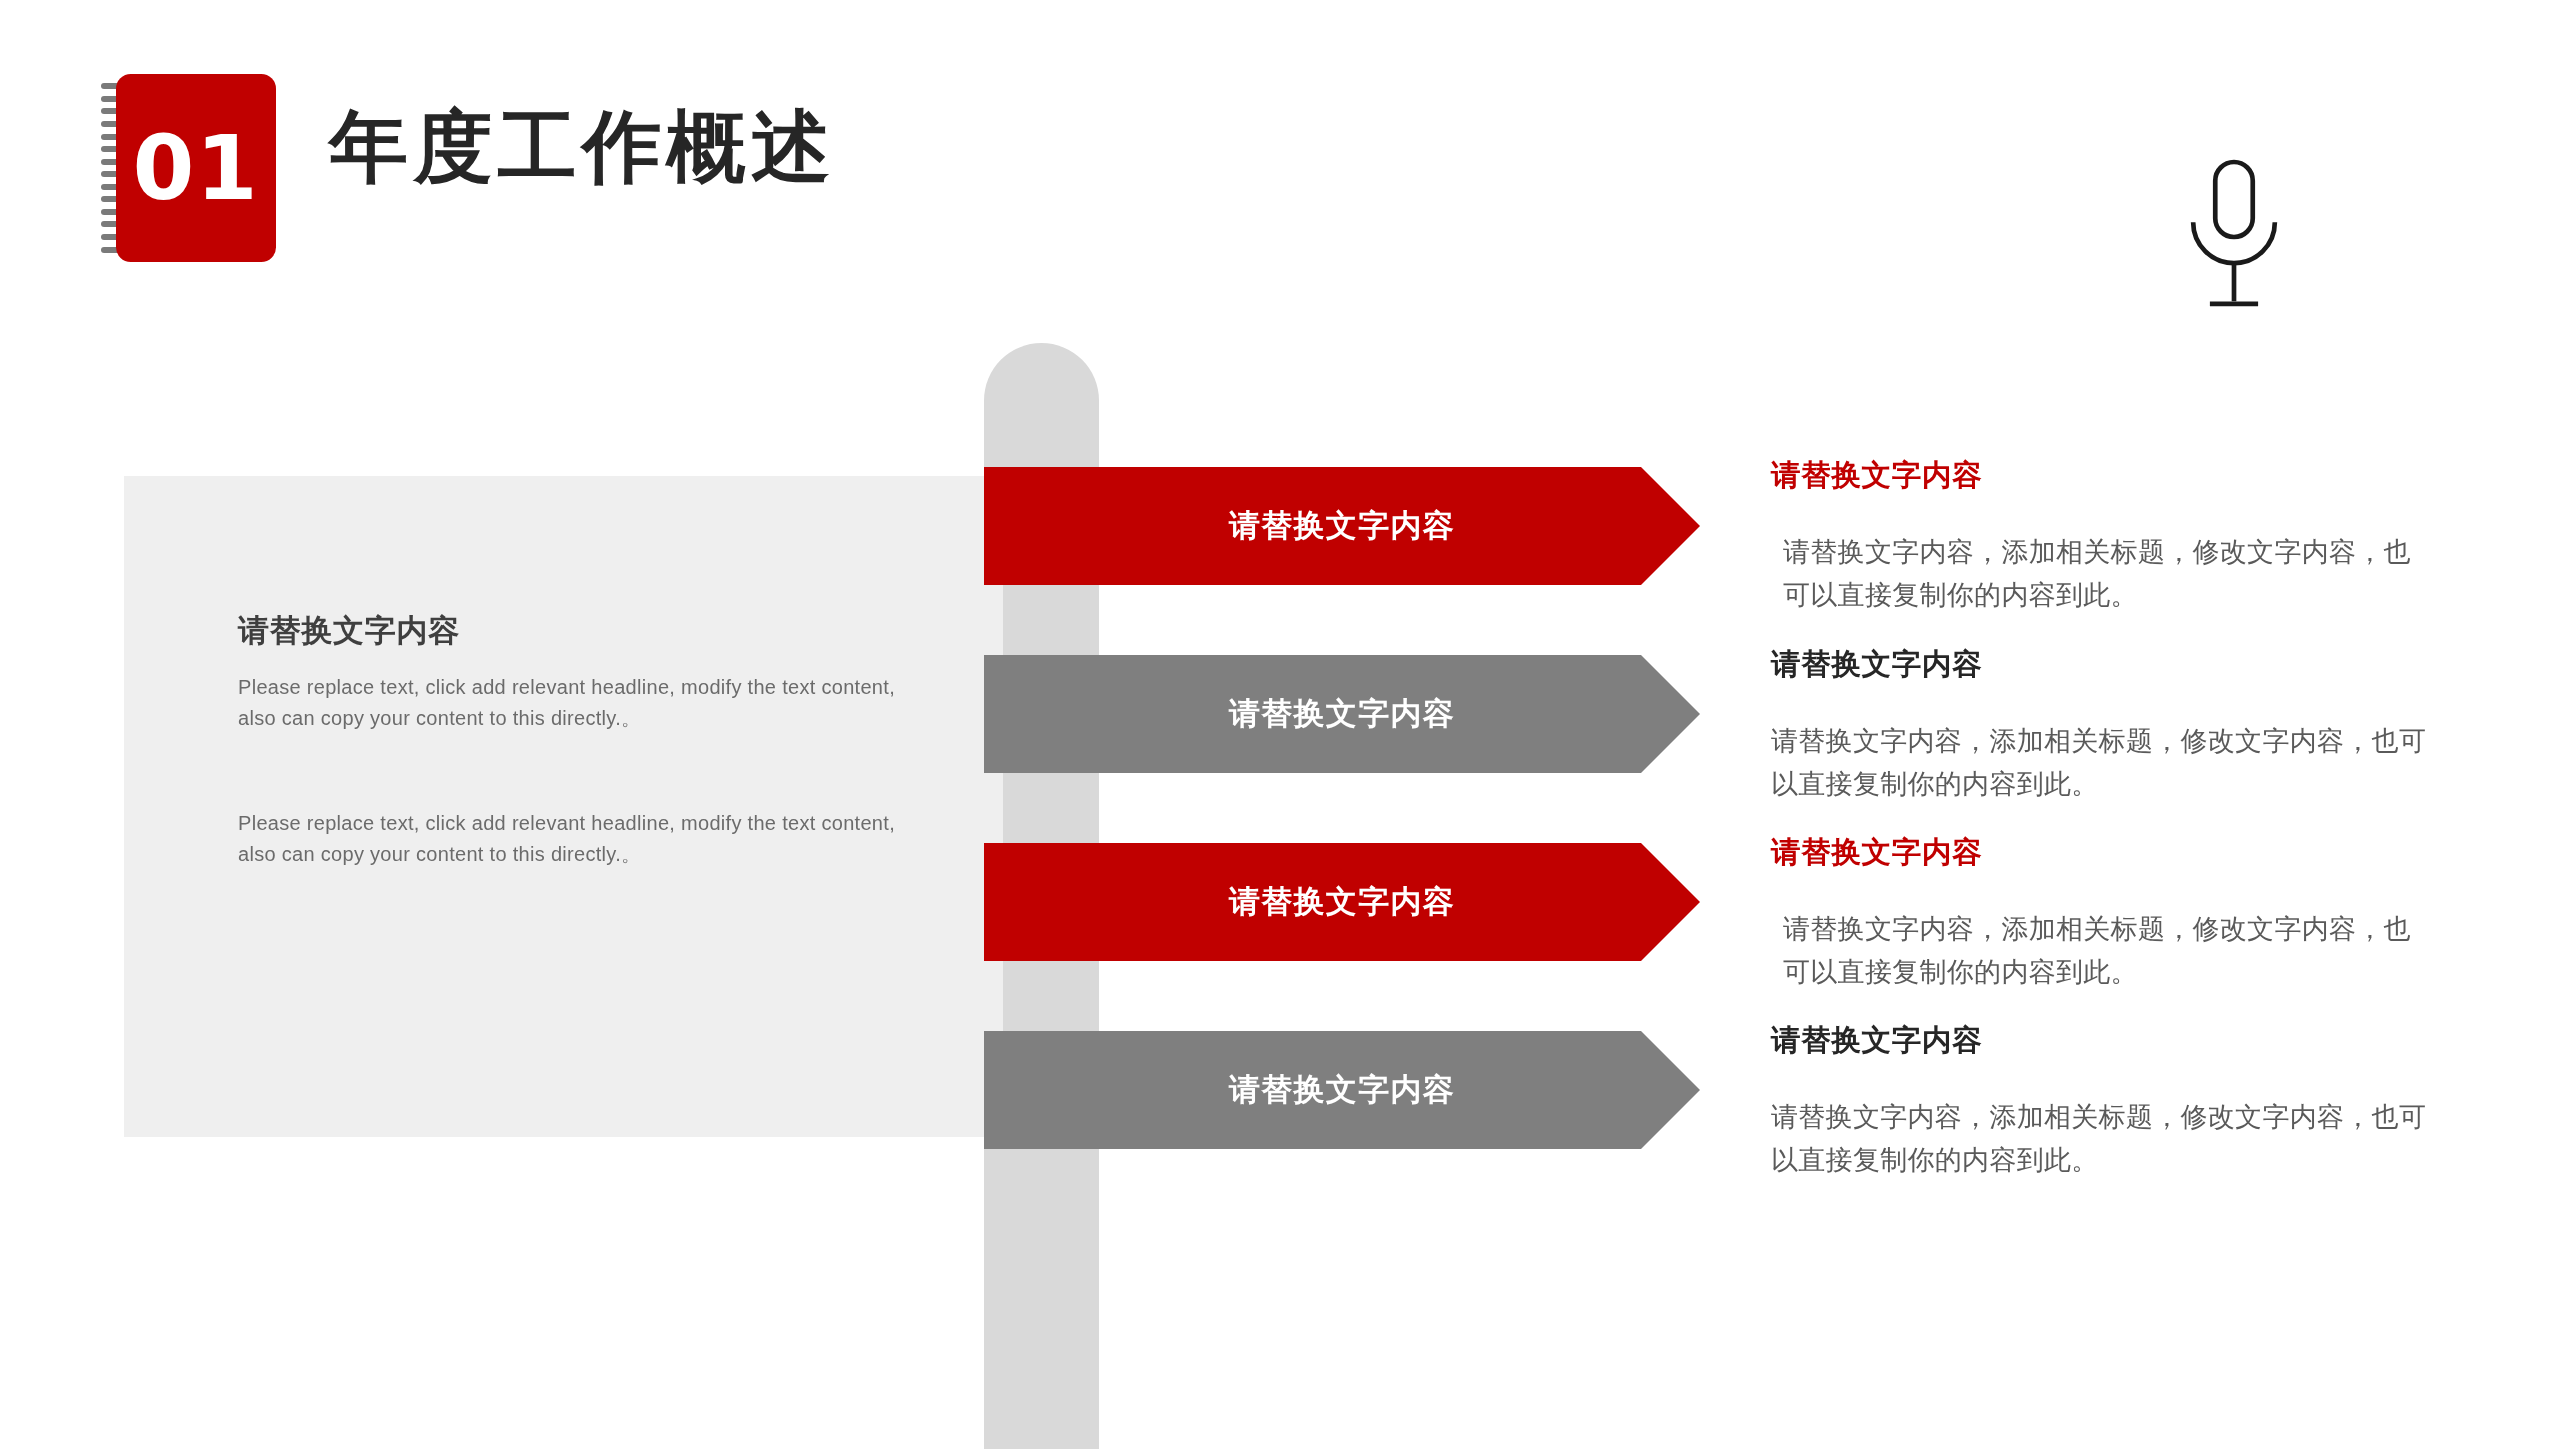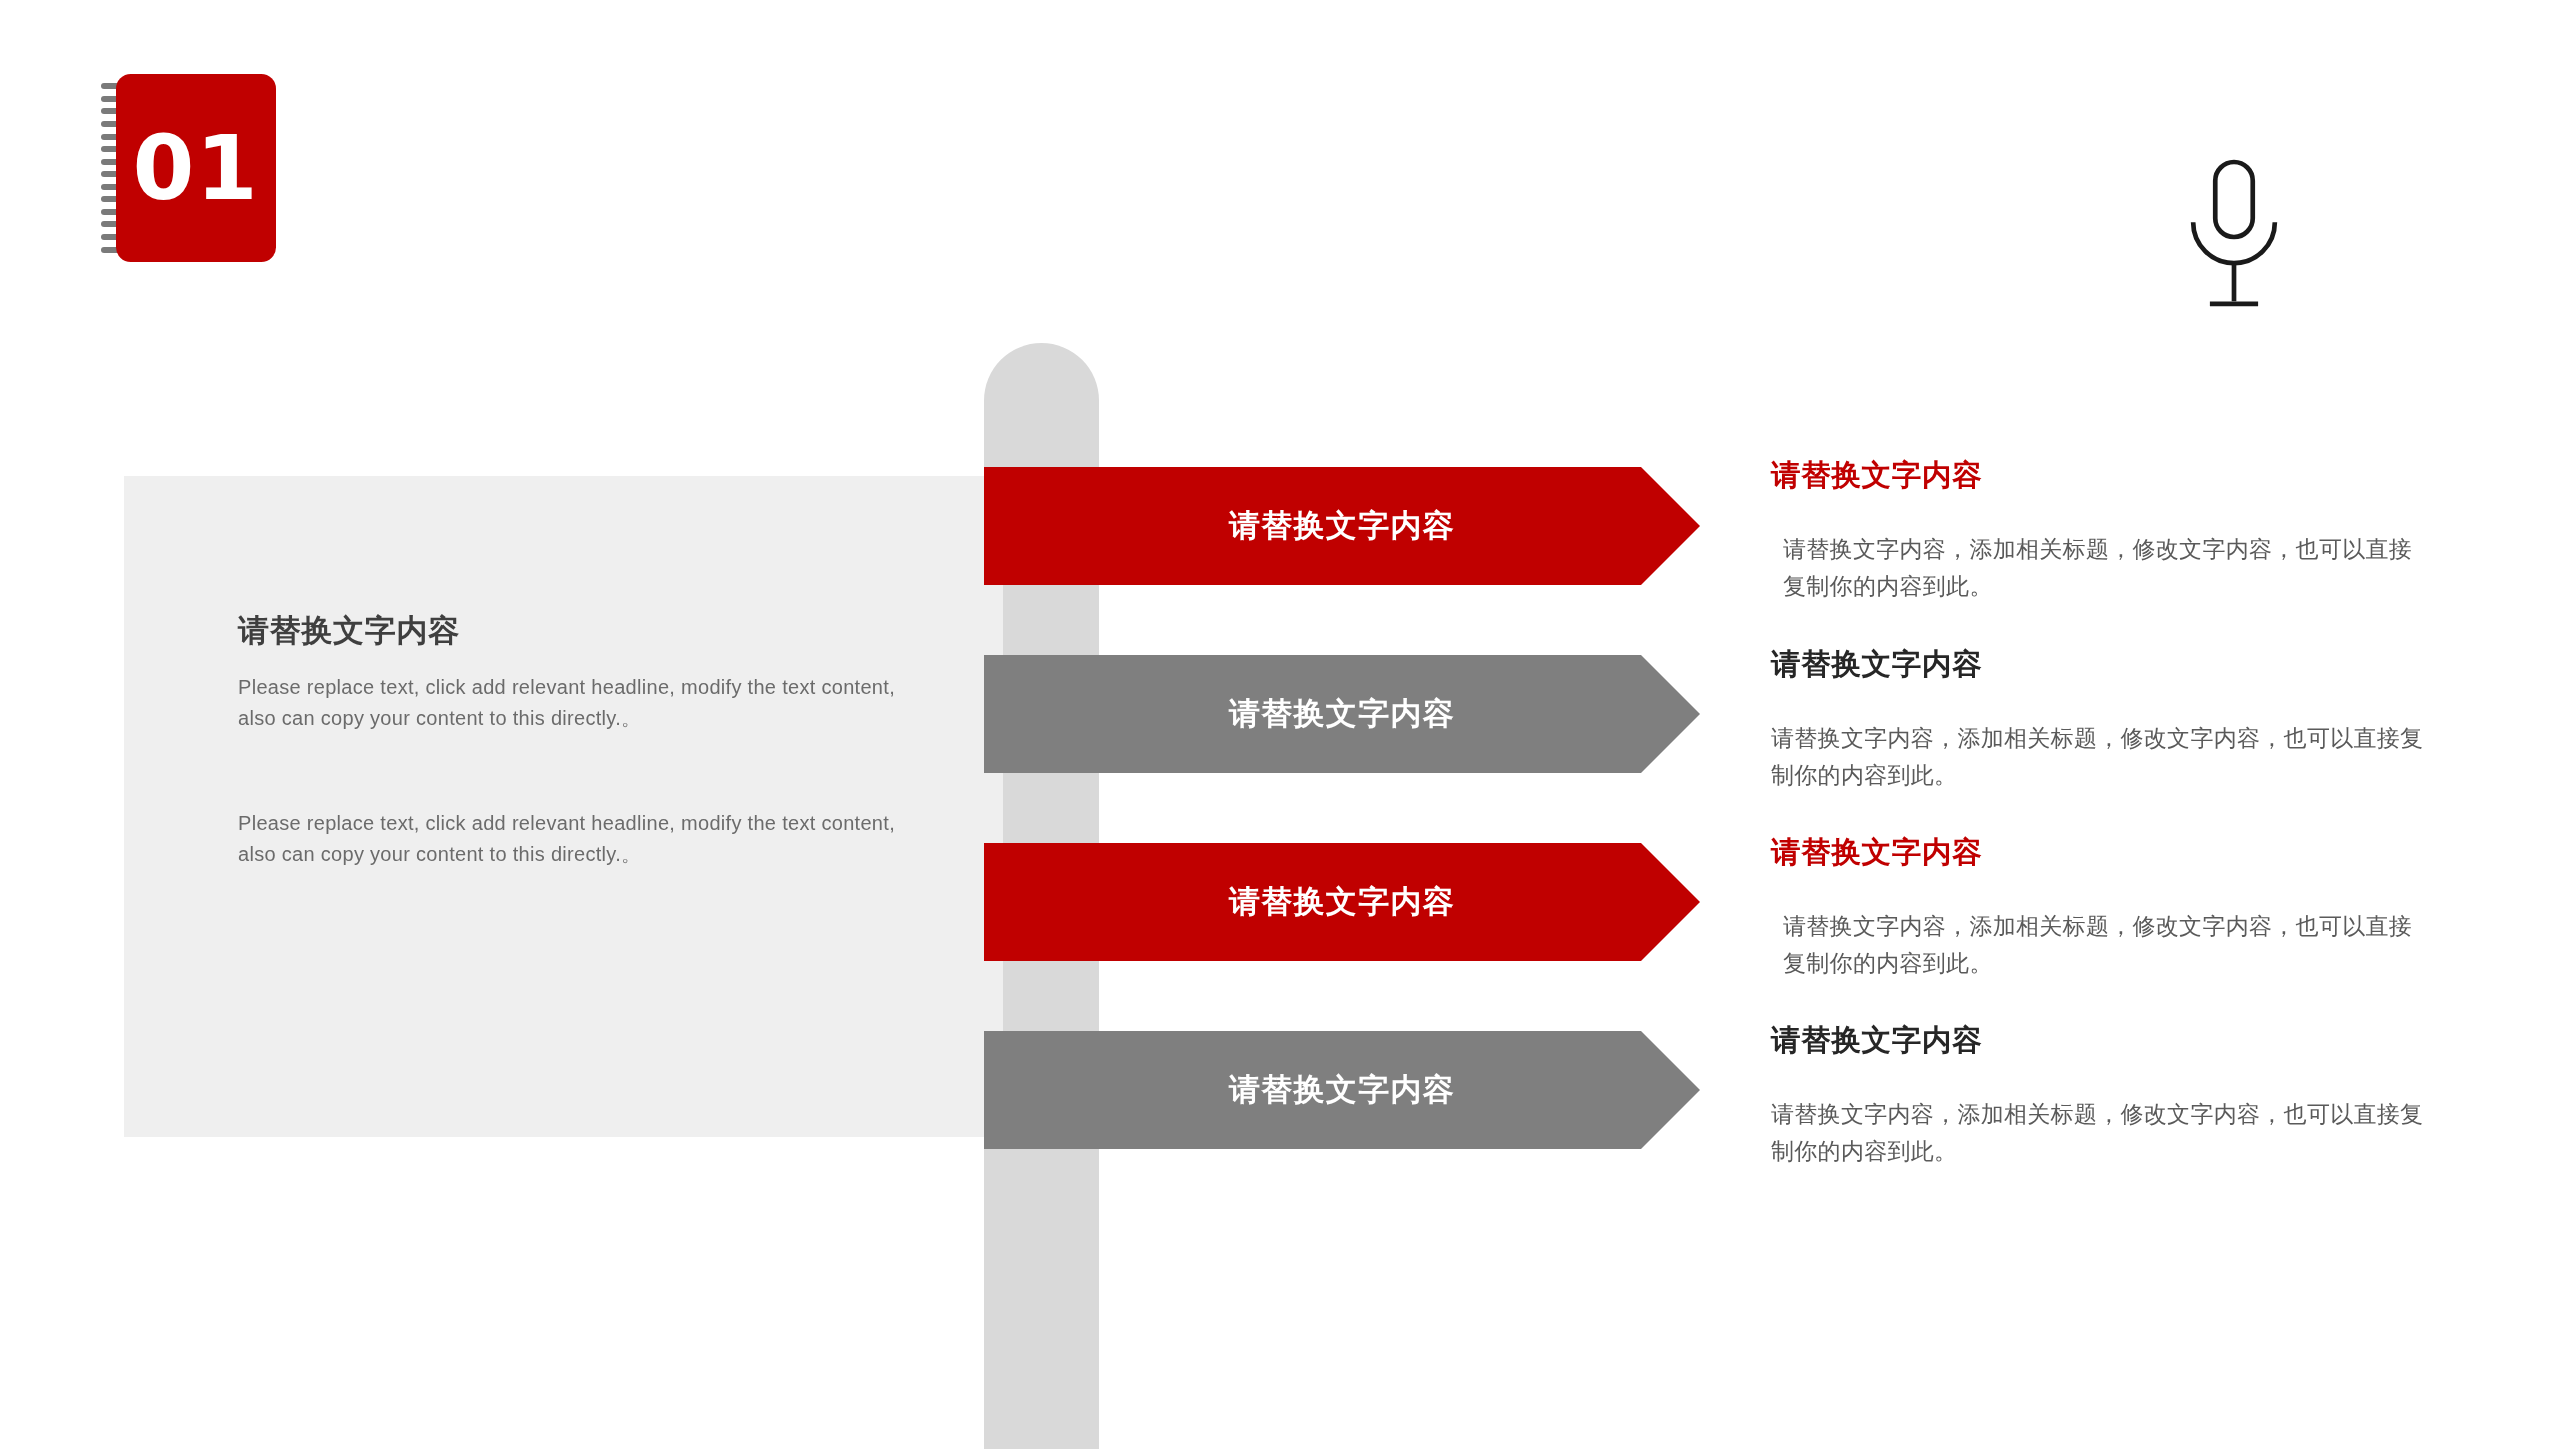--- a/index.html
+++ b/index.html
@@ -180,21 +180,21 @@
   .rb-4 { top: 565px; }
   .rb-title {
     font-size: 29.5px;
     font-weight: bold;
     letter-spacing: 0.7px;
     margin-bottom: 14.8px;
   }
   .rb-title.red { color: #c00000; }
   .rb-title.dark { color: #262626; }
   .rb-body {
-    font-size: 23px;
+    font-size: 27px;
     line-height: 1.6;
     color: #5a5a5a;
     letter-spacing: 0.3px;
     margin-top: 35px;
   }
   .rb-body.indent { padding-left: 12px; }
 </style>
 </head>
 <body>
 
@@ -215,20 +215,21 @@
         <i></i>
         <i></i>
         <i></i>
         <i></i>
     </div>
     <div class="badge-card">
       <div class="badge-num">01</div>
     </div>
   </div>
 
+  <div class="header-title">年度工作概述</div>
 
   <div class="mic-icon">
     <svg viewBox="0 0 170 230" width="114" height="154">
       <rect x="57" y="6" width="56" height="112" rx="28" ry="28" fill="none" stroke="#1a1a1a" stroke-width="7"></rect>
       <path d="M24 96 a61 61 0 0 0 122 0" fill="none" stroke="#1a1a1a" stroke-width="7"></path>
       <line x1="85" y1="157" x2="85" y2="214" stroke="#1a1a1a" stroke-width="7"></line>
       <line x1="49" y1="218" x2="121" y2="218" stroke="#1a1a1a" stroke-width="7"></line>
     </svg>
   </div>
 </div>

